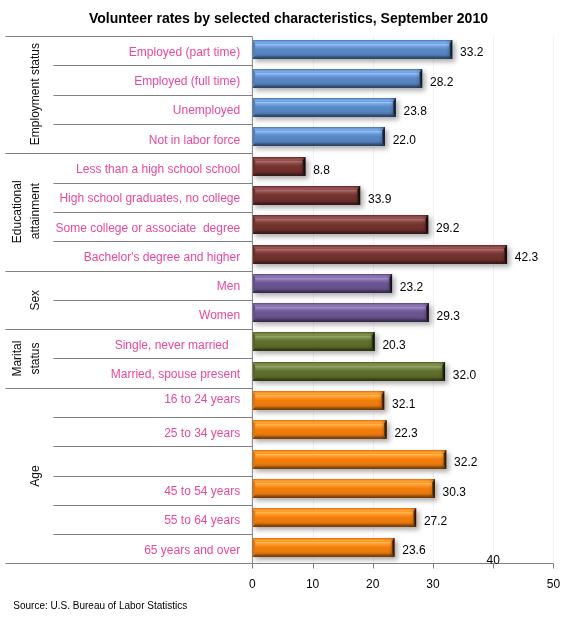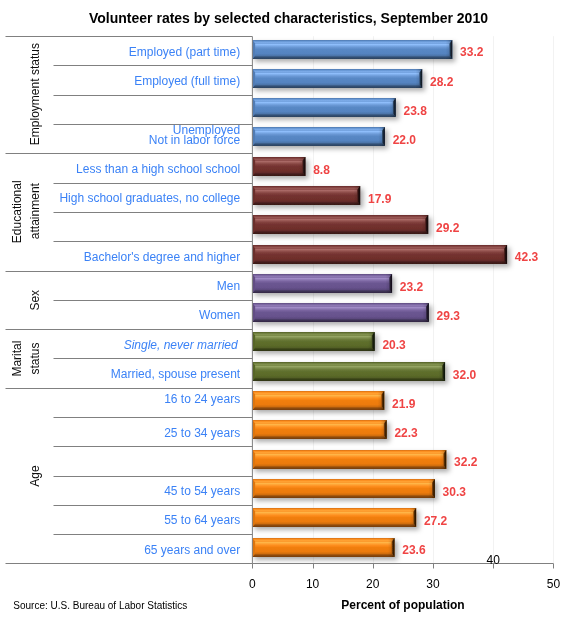--- a/index.html
+++ b/index.html
@@ -3,23 +3,23 @@
 <meta charset="utf-8">
 <style>
   html,body{margin:0;padding:0;}
   body{width:580px;height:622px;background:#ffffff;
        font-family:"Liberation Sans",sans-serif;overflow:hidden;position:relative;}
   #root{position:absolute;left:0;top:0;width:580px;height:622px;}
   .title{position:absolute;left:0;top:10.5px;width:577px;text-align:center;
          font-size:14px;font-weight:bold;color:#000;line-height:15px;}
   #chartsvg{position:absolute;left:0;top:0;}
   .lyr{position:absolute;left:0;top:0;width:580px;height:622px;pointer-events:none;}
-  .catlbl{position:absolute;text-align:right;font-size:12px;color:#3b82f6;
+  .catlbl{position:absolute;text-align:right;font-size:12px;color:#ec4899;
           line-height:14px;white-space:pre;}
-  .vallbl{position:absolute;font-size:12px;color:#ef4444;line-height:14px;white-space:nowrap;font-weight:bold;}
+  .vallbl{position:absolute;font-size:12px;color:#000000;line-height:14px;white-space:nowrap;}
   .grplbl{position:absolute;font-size:12px;color:#0d0d0d;line-height:18px;
           writing-mode:vertical-rl;transform:rotate(180deg);
           display:flex;align-items:center;justify-content:center;text-align:center;
           width:max-content;max-width:48px;}
   .ticklbl{position:absolute;font-size:12px;color:#000;text-align:center;line-height:14px;}
   .src{position:absolute;font-size:10px;color:#000;white-space:nowrap;}
   .xtitle{position:absolute;font-size:12px;font-weight:bold;color:#000;text-align:center;
           line-height:14px;}
 </style>
 </head>
@@ -367,41 +367,42 @@
         <line x1="433.5" y1="563.5" x2="433.5" y2="568.5" stroke="#808080" stroke-width="1"></line>
         <line x1="493.5" y1="563.5" x2="493.5" y2="568.5" stroke="#808080" stroke-width="1"></line>
         <line x1="553.5" y1="563.5" x2="553.5" y2="568.5" stroke="#808080" stroke-width="1"></line>
       </g>
     </svg>
   <div class="lyr" id="textlayer">
       <div class="catlbl" style="left:55.5px;top:44.84444444444445px;width:184.70000000000002px;">Employed (part time)</div>
       <div class="vallbl" style="left:460.064px;top:45.34444444444445px;">33.2</div>
       <div class="catlbl" style="left:55.5px;top:74.13333333333333px;width:184.70000000000002px;">Employed (full time)</div>
       <div class="vallbl" style="left:429.964px;top:74.63333333333333px;">28.2</div>
-      <div class="catlbl" style="left:55.5px;top:103.42222222222222px;width:184.70000000000002px;margin-top:20px;">Unemployed</div>
+      <div class="catlbl" style="left:55.5px;top:103.42222222222222px;width:184.70000000000002px;">Unemployed</div>
       <div class="vallbl" style="left:403.47600000000006px;top:103.92222222222222px;">23.8</div>
       <div class="catlbl" style="left:55.5px;top:132.71111111111108px;width:184.70000000000002px;">Not in labor force</div>
       <div class="vallbl" style="left:392.64000000000004px;top:133.21111111111108px;">22.0</div>
       <div class="catlbl" style="left:55.5px;top:162px;width:184.70000000000002px;">Less than a high school school</div>
       <div class="vallbl" style="left:313.17600000000004px;top:162.5px;">8.8</div>
       <div class="catlbl" style="left:55.5px;top:191.2888888888889px;width:184.70000000000002px;">High school graduates, no college</div>
-      <div class="vallbl" style="left:367.958px;top:191.7888888888889px;">17.9</div>
+      <div class="vallbl" style="left:367.958px;top:191.7888888888889px;">33.9</div>
+      <div class="catlbl" style="left:55.5px;top:220.57777777777773px;width:184.70000000000002px;">Some college or associate  degree</div>
       <div class="vallbl" style="left:435.984px;top:221.07777777777773px;">29.2</div>
       <div class="catlbl" style="left:55.5px;top:249.86666666666662px;width:184.70000000000002px;">Bachelor's degree and higher</div>
       <div class="vallbl" style="left:514.846px;top:250.36666666666662px;">42.3</div>
       <div class="catlbl" style="left:55.5px;top:279.1555555555555px;width:184.70000000000002px;">Men</div>
       <div class="vallbl" style="left:399.864px;top:279.6555555555555px;">23.2</div>
       <div class="catlbl" style="left:55.5px;top:308.4444444444444px;width:184.70000000000002px;">Women</div>
       <div class="vallbl" style="left:436.586px;top:308.9444444444444px;">29.3</div>
-      <div class="catlbl" style="left:53px;top:337.7333333333333px;width:184.70000000000002px;font-style:italic;">Single, never married</div>
+      <div class="catlbl" style="left:44px;top:337.7333333333333px;width:184.70000000000002px;">Single, never married</div>
       <div class="vallbl" style="left:382.406px;top:338.2333333333333px;">20.3</div>
       <div class="catlbl" style="left:55.5px;top:367.0222222222222px;width:184.70000000000002px;">Married, spouse present</div>
       <div class="vallbl" style="left:452.84000000000003px;top:368px;">32.0</div>
       <div class="catlbl" style="left:55.5px;top:392px;width:184.70000000000002px;">16 to 24 years</div>
-      <div class="vallbl" style="left:392.038px;top:396.811111111111px;">21.9</div>
+      <div class="vallbl" style="left:392.038px;top:396.811111111111px;">32.1</div>
       <div class="catlbl" style="left:55.5px;top:425.5999999999999px;width:184.70000000000002px;">25 to 34 years</div>
       <div class="vallbl" style="left:394.446px;top:426.0999999999999px;">22.3</div>
       <div class="vallbl" style="left:454.04400000000004px;top:455.3888888888888px;">32.2</div>
       <div class="catlbl" style="left:55.5px;top:484.1777777777777px;width:184.70000000000002px;">45 to 54 years</div>
       <div class="vallbl" style="left:442.60600000000005px;top:484.6777777777777px;">30.3</div>
       <div class="catlbl" style="left:55.5px;top:513.4666666666666px;width:184.70000000000002px;">55 to 64 years</div>
       <div class="vallbl" style="left:423.944px;top:513.9666666666666px;">27.2</div>
       <div class="catlbl" style="left:55.5px;top:542.7555555555555px;width:184.70000000000002px;">65 years and over</div>
       <div class="vallbl" style="left:402.272px;top:543.2555555555555px;">23.6</div>
       <div class="grplbl" style="right:536px;top:36.2px;height:117.15555555555555px;">Employment status</div>
@@ -410,14 +411,13 @@
       <div class="grplbl" style="right:536px;top:329.08888888888885px;height:58.57777777777778px;">Marital status</div>
       <div class="grplbl" style="right:536px;top:387.6666666666666px;height:175.7333333333333px;">Age</div>
       <div class="ticklbl" style="left:227.4px;top:576.9px;width:50px;">0</div>
       <div class="ticklbl" style="left:287.6px;top:576.9px;width:50px;">10</div>
       <div class="ticklbl" style="left:347.8px;top:576.9px;width:50px;">20</div>
       <div class="ticklbl" style="left:408px;top:576.9px;width:50px;">30</div>
       <div class="ticklbl" style="left:468.20000000000005px;top:553px;width:50px;">40</div>
       <div class="ticklbl" style="left:528.4px;top:576.9px;width:50px;">50</div>
     </div>
   <div class="src" style="left:13.3px;top:599.5px;">Source: U.S. Bureau of Labor Statistics</div>
-  <div class="xtitle" style="left:252.5px;top:597.5px;width:301px;">Percent of population</div>
 </div>
 
 </body></html>

